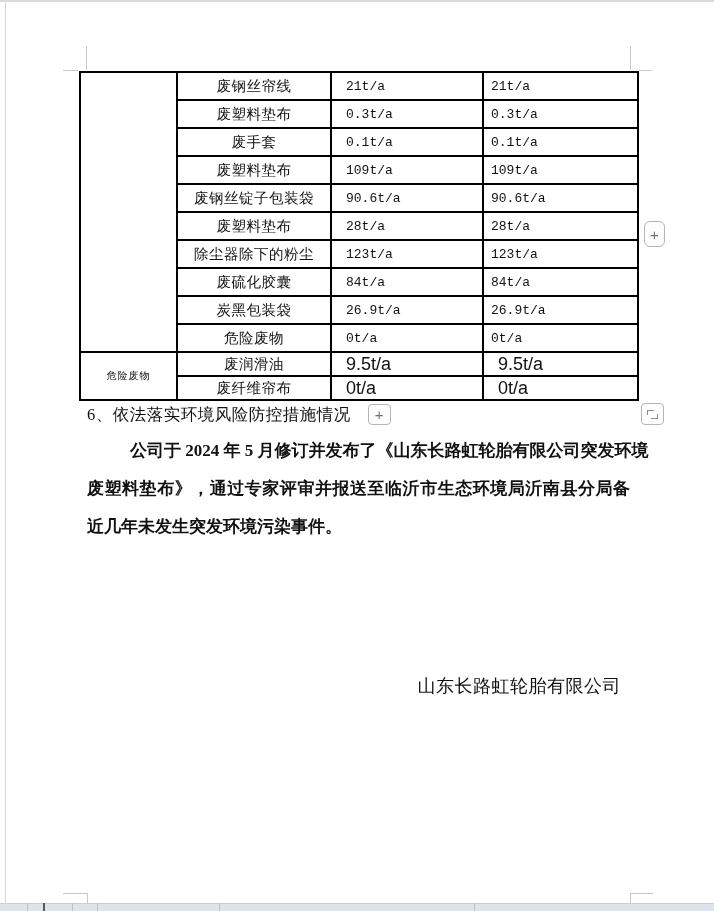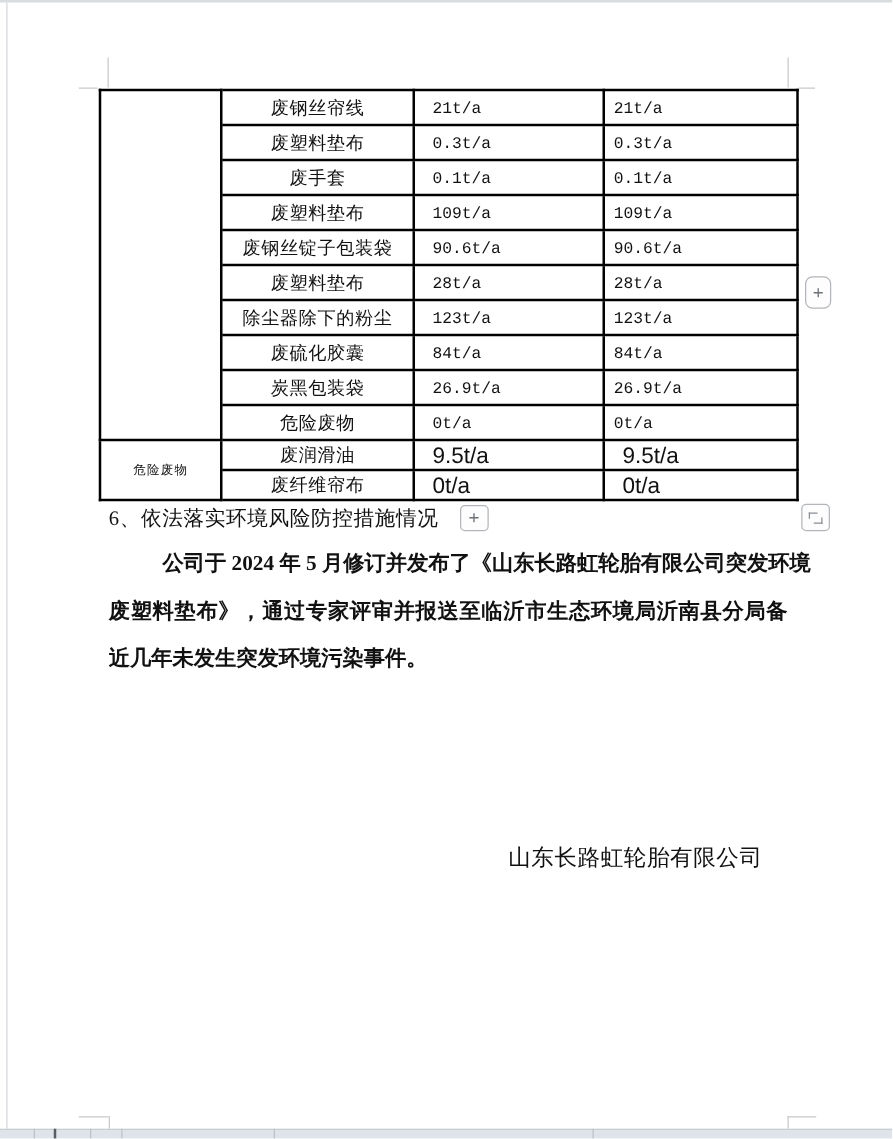--- a/index.html
+++ b/index.html
@@ -40,21 +40,21 @@
   .float-expand{position:absolute;left:641px;top:403px;width:23px;height:22px;border-radius:4px;}
   .expand-glyph{position:relative;width:11px;height:9px;}
   .expand-glyph .tl{position:absolute;left:0;top:0;width:6px;height:4px;border-top:1.5px solid #8a8e92;border-left:1.5px solid #8a8e92;}
   .expand-glyph .br{position:absolute;right:0;bottom:0;width:6px;height:4px;border-bottom:1.5px solid #8a8e92;border-right:1.5px solid #8a8e92;}
   
   .paragraph{position:absolute;left:87px;top:432px;width:543px;}
   .p-line{height:38px;line-height:38px;font-size:17px;text-align:justify;text-align-last:justify;white-space:nowrap;font-weight:bold;}
   .p-line.first{text-indent:43px;}
   .p-line.last{text-align:right;text-align-last:left;}
   
-  .signature{position:absolute;left:76px;top:666px;width:543px;}
+  .signature{position:absolute;left:87px;top:666px;width:543px;}
   .sig-line{height:40px;line-height:40px;font-size:18px;text-align:right;letter-spacing:0.5px;white-space:nowrap;}
   .sig-company{padding-right:9px;}
   .sig-date{padding-right:2px;}
 </style>
 </head>
 <body>
 
 <div class="screen">
 
   <div class="top-line"></div>

